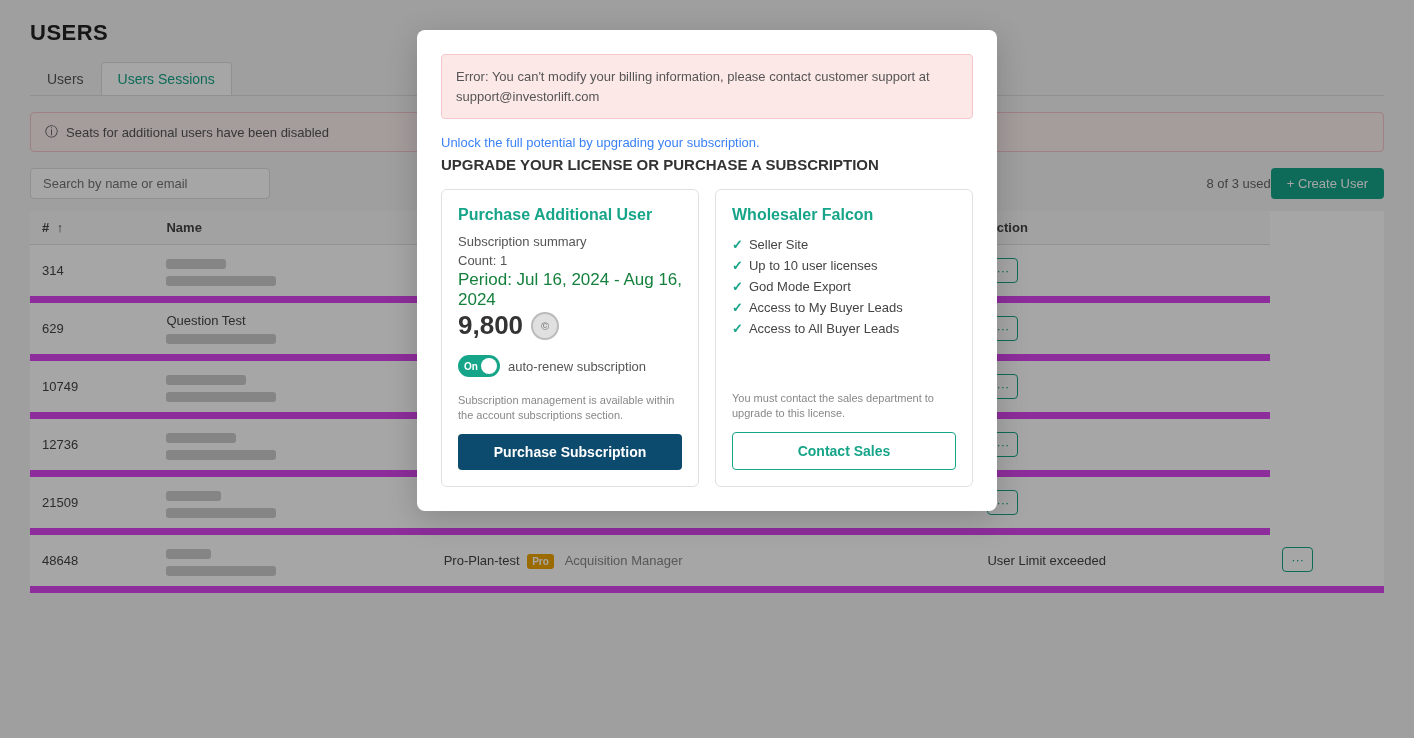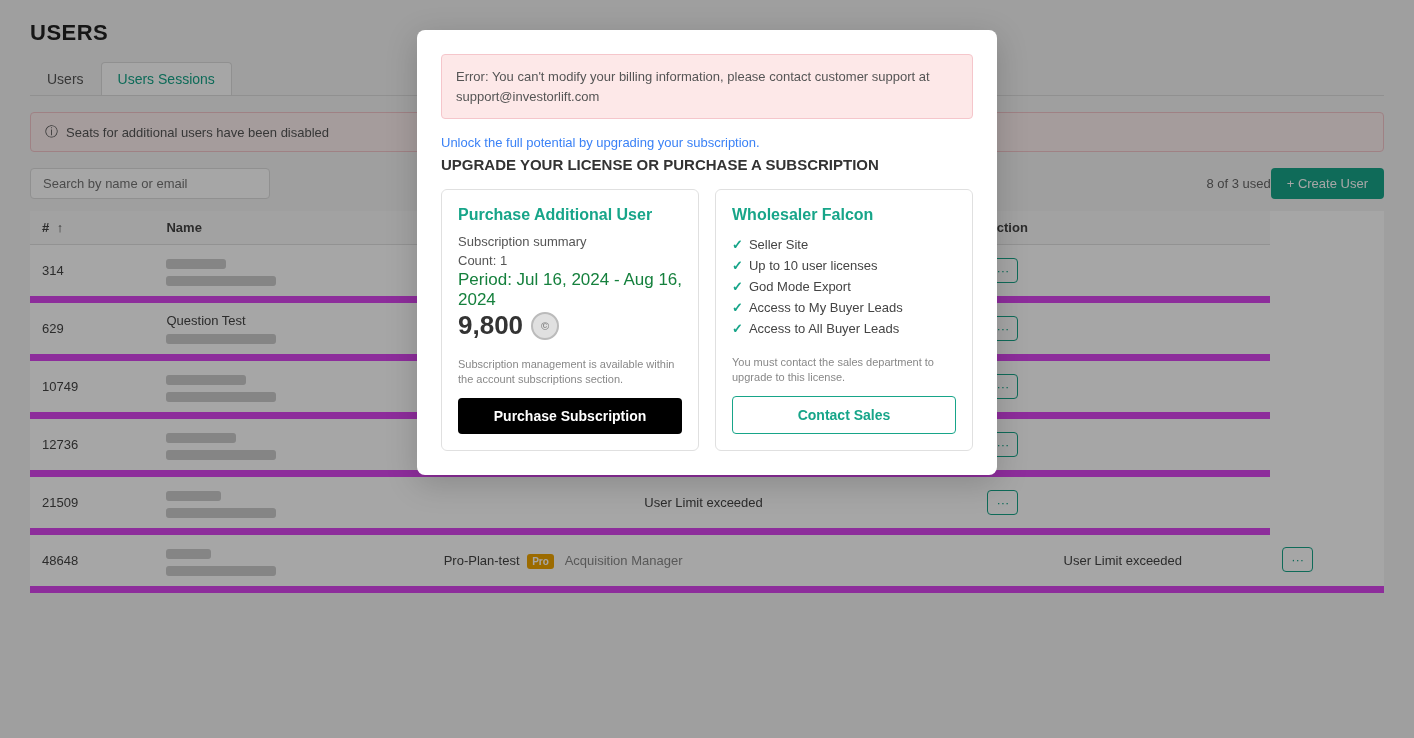--- a/index.html
+++ b/index.html
@@ -128,21 +128,21 @@
       border: 1px solid #17a589;
       background: #fff;
       color: #17a589;
       border-radius: 4px;
       padding: 4px 8px;
       cursor: pointer;
       font-size: 13px;
     }
     .status-active { color: #333; }
     .status-disabled { color: #333; }
-    .status-limit { color: #333; text-align: center; }
+    .status-limit { color: #333; }
     .pro-badge {
       background: #f0a500;
       color: #fff;
       font-size: 10px;
       font-weight: 700;
       padding: 2px 5px;
       border-radius: 3px;
       margin-left: 4px;
     }
 
@@ -315,21 +315,21 @@
       width: 100%;
       padding: 10px;
       border-radius: 4px;
       border: none;
       font-size: 14px;
       font-weight: 600;
       cursor: pointer;
     }
 
     .plan-btn-primary {
-      background: #000000;
+      background: #0c4a6e;
       color: #fff;
     }
 
     .plan-btn-outline {
       background: #fff;
       color: #17a589;
       border: 1px solid #17a589 !important;
       border: none;
     }
 
@@ -479,20 +479,27 @@
             <div class="subscription-period">
               <span>Period:</span>
               <span>Jul 16, 2024 - Aug 16, 2024</span>
             </div>
 
             <div class="price-row">
               <span class="price-value">9,800</span>
               <div class="coin-icon">©</div>
             </div>
 
+            <div class="toggle-row">
+              <div class="toggle-switch">
+                <span class="toggle-label-on">On</span>
+                <span class="toggle-knob"></span>
+              </div>
+              <span>auto-renew subscription</span>
+            </div>
           </div>
 
           <div>
             <p class="plan-note">Subscription management is available within the account subscriptions section.</p>
             <button class="plan-btn plan-btn-primary">Purchase Subscription</button>
           </div>
         </div>
 
         <div class="plan-card">
           <div>

